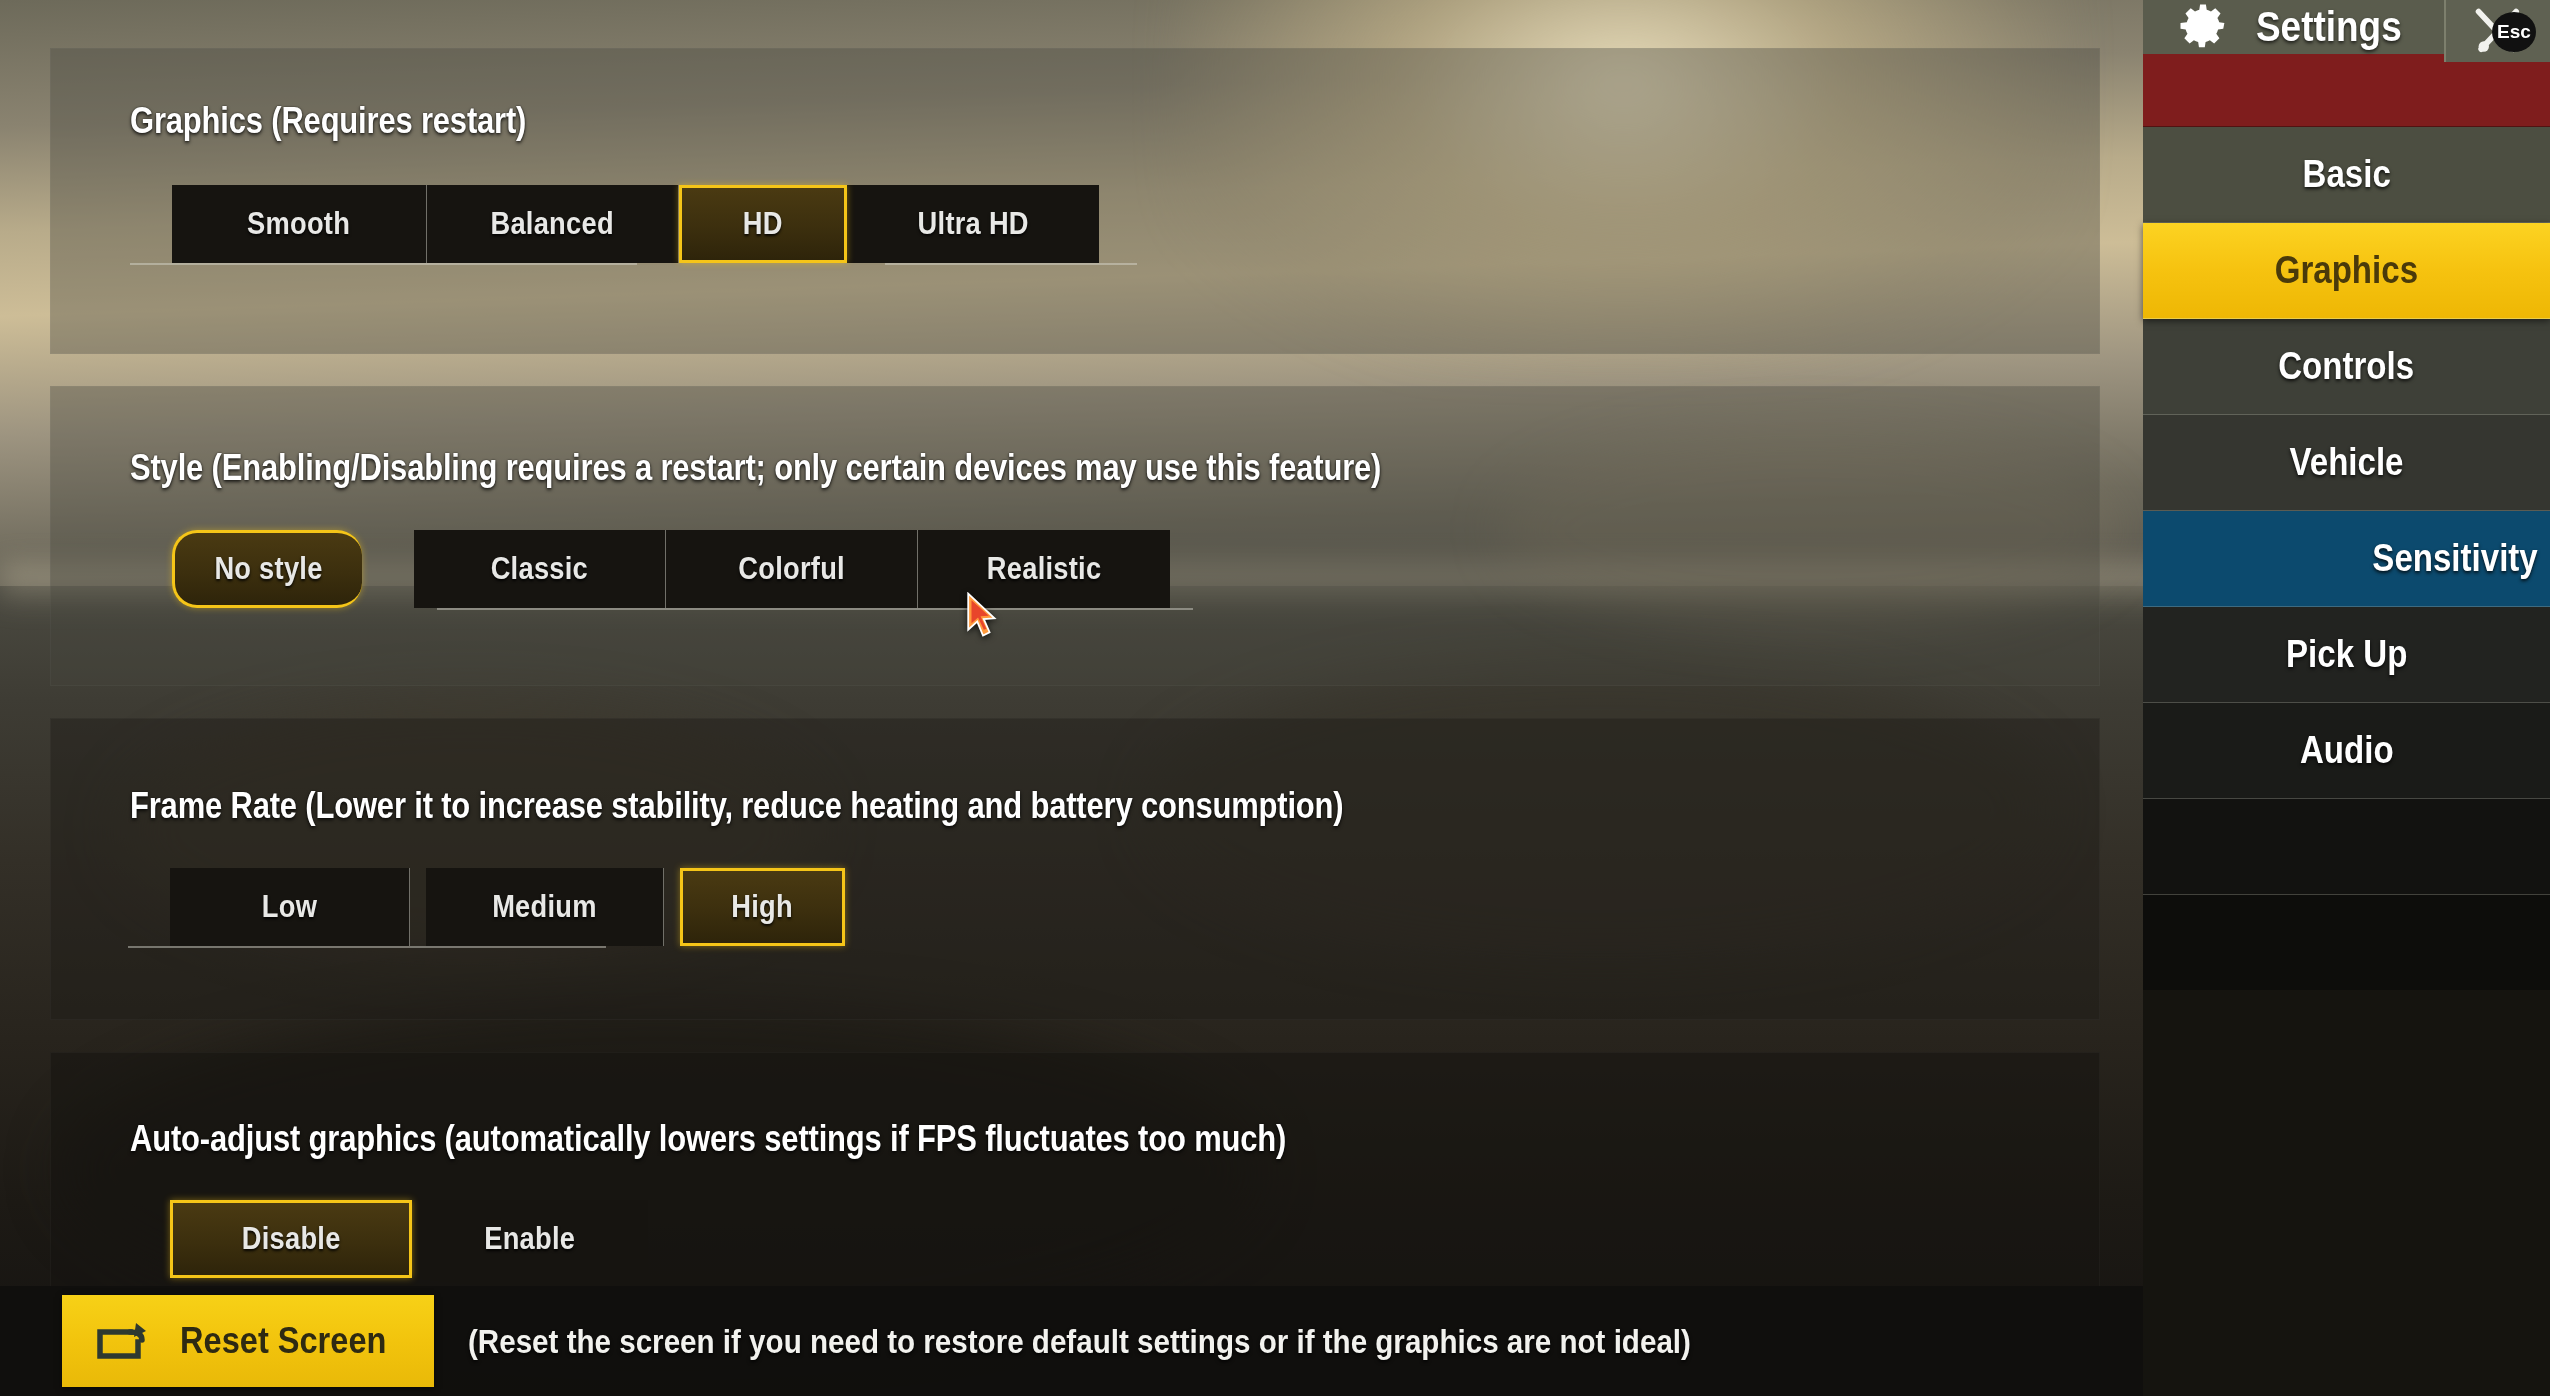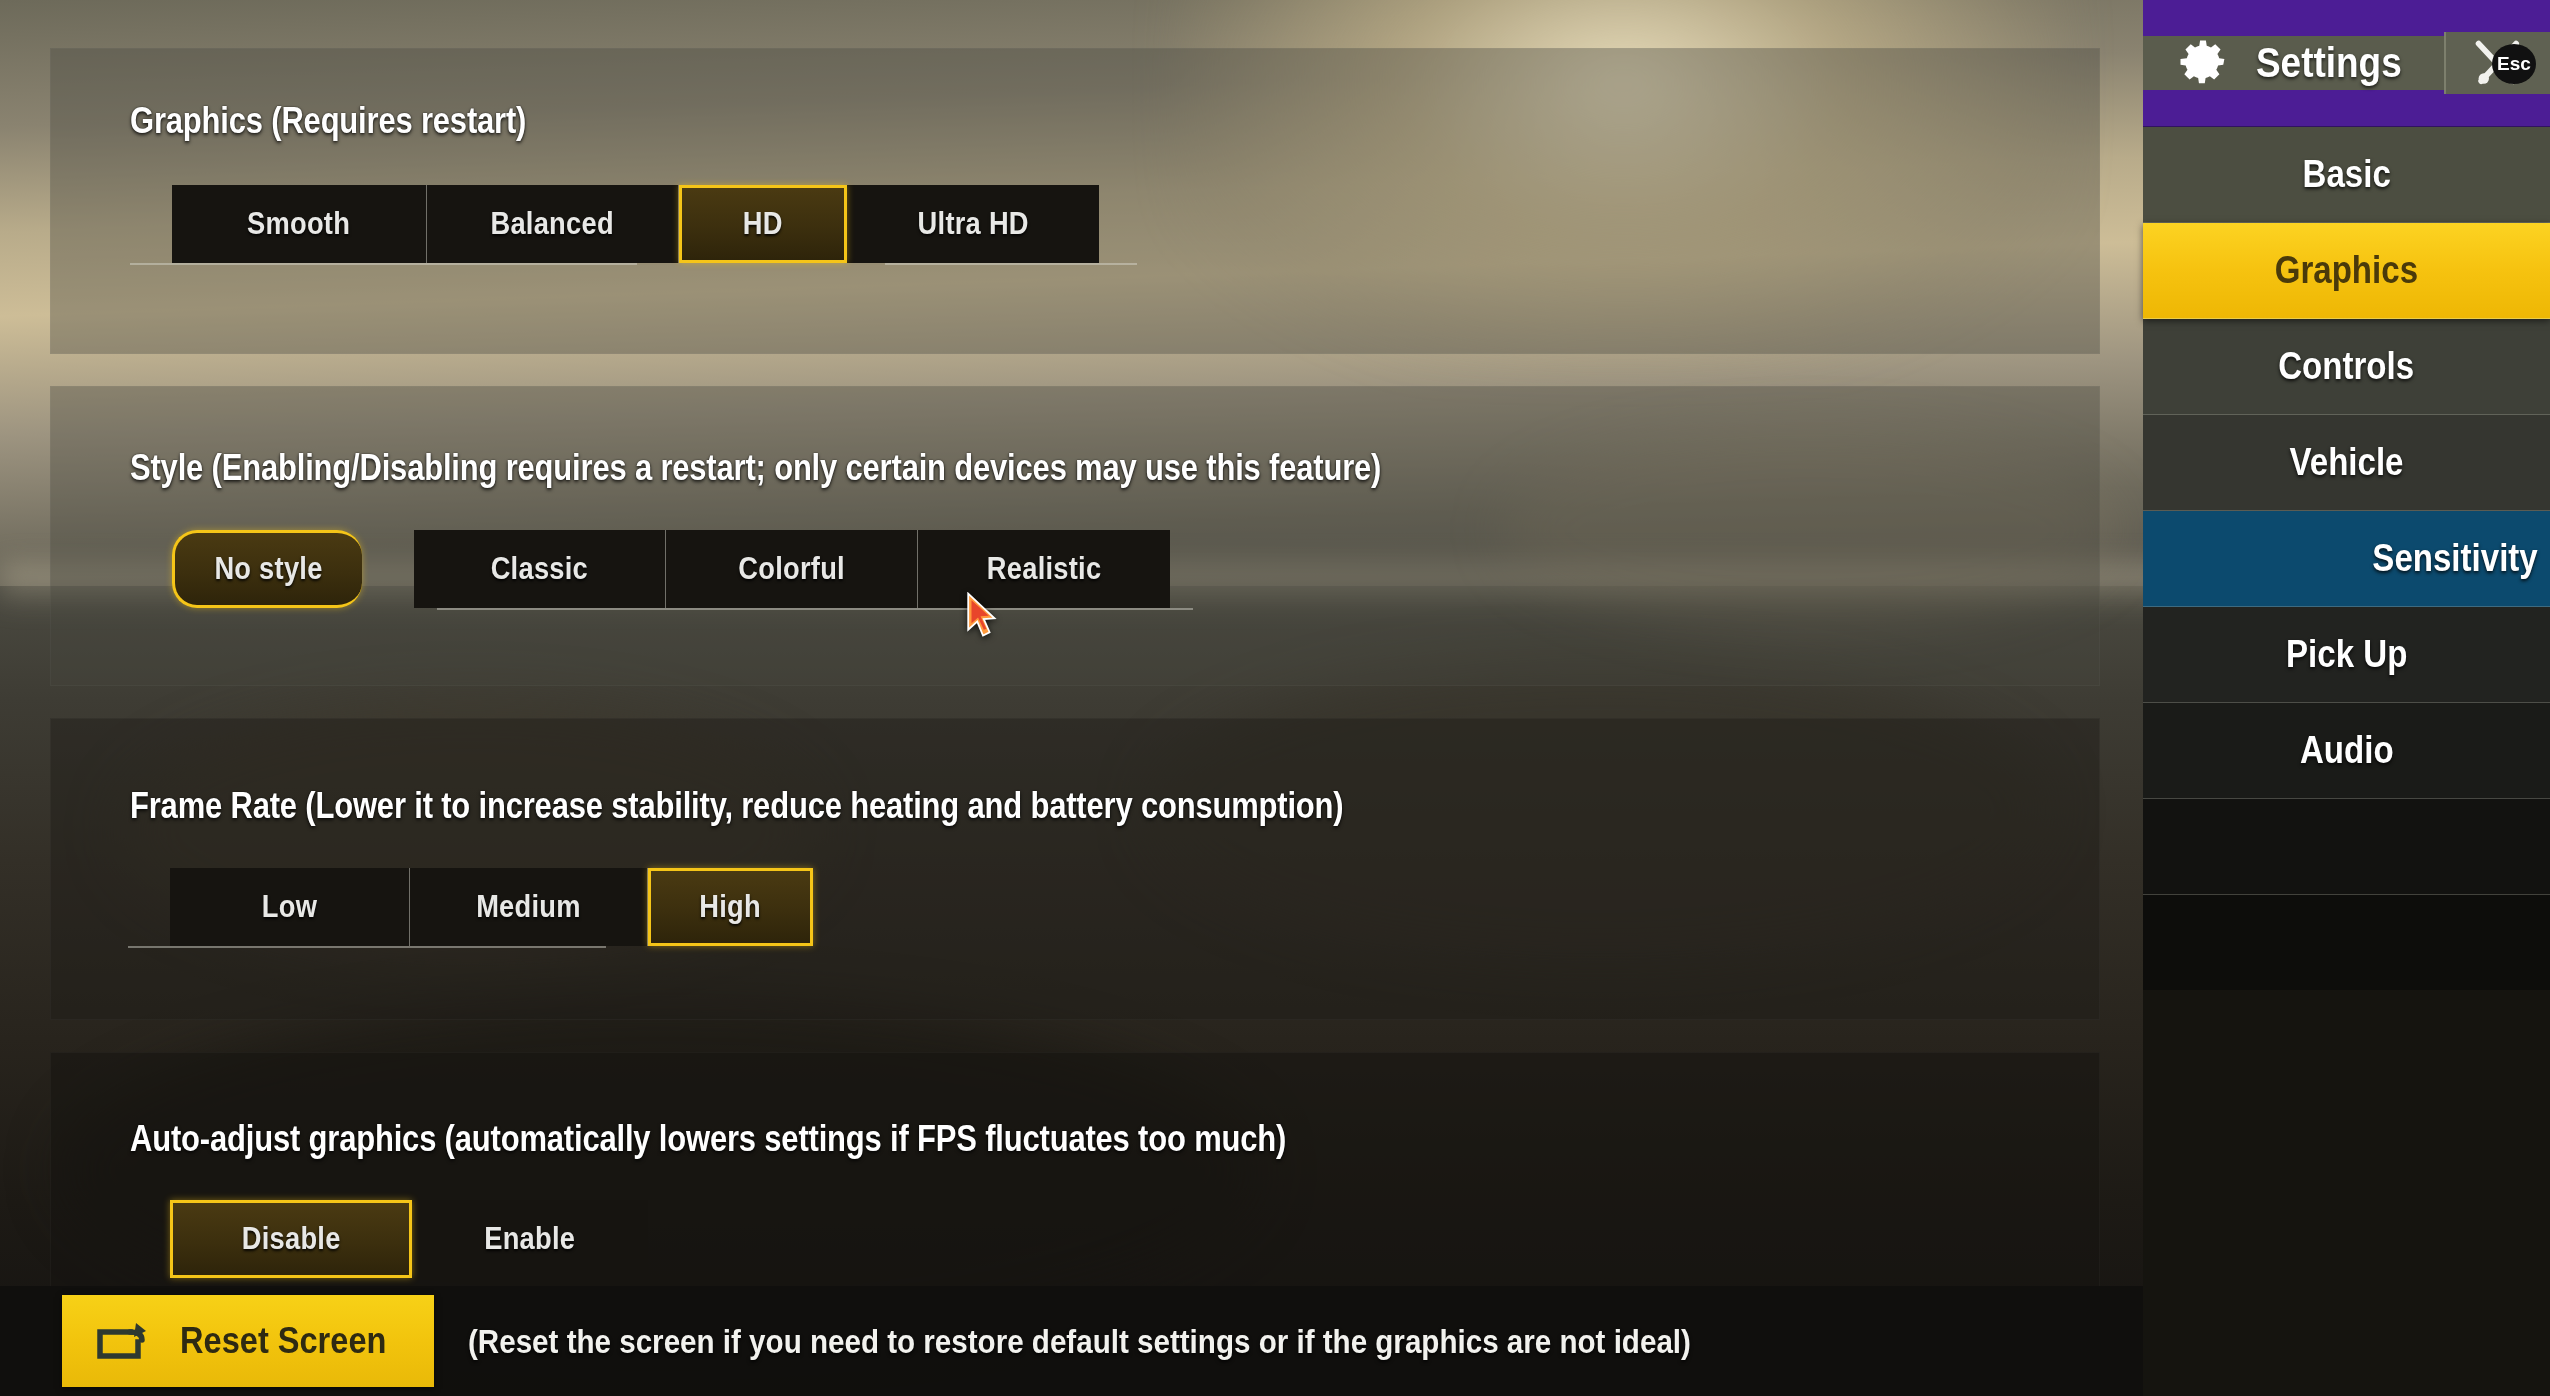--- a/index.html
+++ b/index.html
@@ -193,22 +193,22 @@
     position: absolute;
     right: 0; top: 0;
     width: 407px;
     height: 1396px;
     background: #15140f;
   }
   #sb-header {
     position: relative;
     height: 126px;
     display: flex;
-    align-items: center;
-    background: #4c1d95;
+    align-items: flex-start;
+    background: #7f1d1d;
     border-bottom: 1px solid rgba(0,0,0,0.35);
   }
   #sb-title-wrap {
     flex: 1;
     display: flex;
     align-items: center;
     justify-content: center;
     gap: 16px;
     background: #5a5c4d;
   }
@@ -336,21 +336,21 @@
         <span class="lbl">Colorful</span>
       </div>
       <div class="opt" style="width:252px;">
         <span class="lbl">Realistic</span>
       </div>
     </div>
     <div class="opt-underline" style="left:437px; top:608px; width:756px;"></div>
 
     <div class="panel p3"></div>
     <div class="sec-label" style="left:130px; top:785px;">Frame Rate (Lower it to increase stability, reduce heating and battery consumption)</div>
-    <div class="opt-group" style="left:128px; top:868px;">
+    <div class="opt-group" style="left:128px; top:868px;gap:16px;">
       <div class="opt" style="width:240px;">
         <span class="lbl">Low</span>
       </div>
       <div class="opt" style="width:238px;">
         <span class="lbl">Medium</span>
       </div>
       <div class="opt sel" style="width:165px;">
         <span class="lbl">High</span>
       </div>
     </div>

